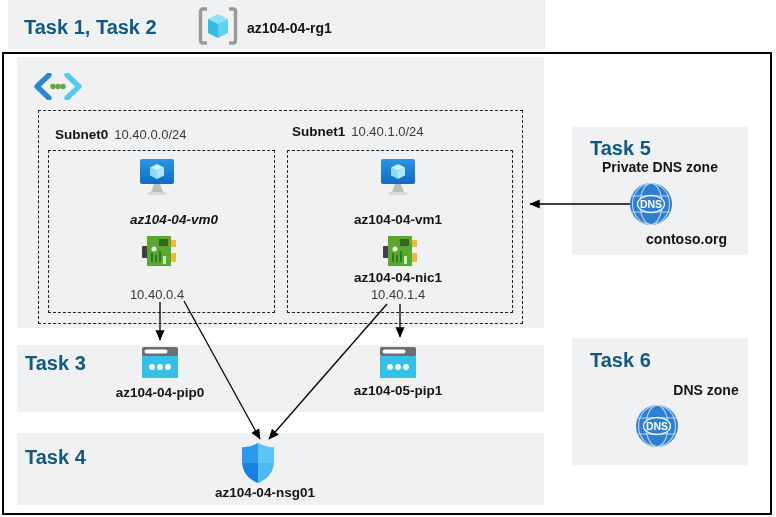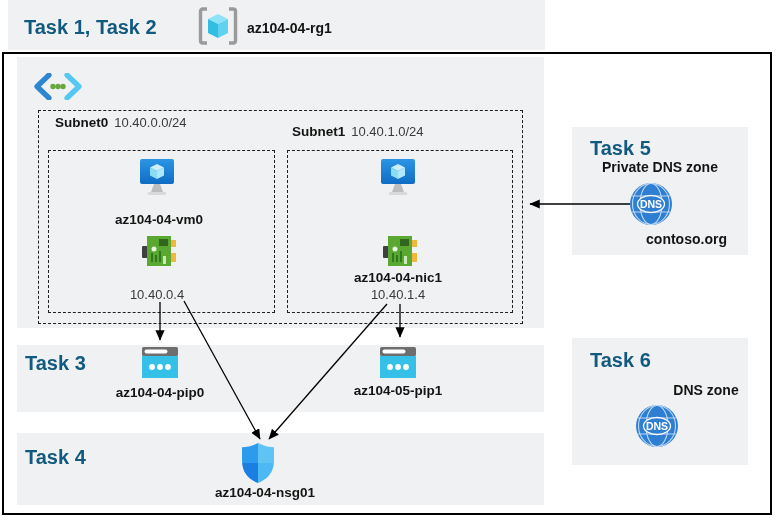--- a/index.html
+++ b/index.html
@@ -44,40 +44,40 @@
   <svg class="abs z2" style="left:34px;top:73px;" width="48" height="27" viewBox="0 0 48 27">
     <path d="M15 2 L3 13.5 L15 25" fill="none" stroke="#2e86d0" stroke-width="5.2" stroke-linecap="round" stroke-linejoin="round"></path>
     <path d="M33 2 L45 13.5 L33 25" fill="none" stroke="#54c8f0" stroke-width="5.2" stroke-linecap="round" stroke-linejoin="round"></path>
     <circle cx="19" cy="13.5" r="2.7" fill="#66a83d"></circle>
     <circle cx="24" cy="13.5" r="2.7" fill="#66a83d"></circle>
     <circle cx="29" cy="13.5" r="2.7" fill="#66a83d"></circle>
   </svg>
 
   <div class="dashed z2" style="left:38px;top:110px;width:485px;height:214px;"></div>
 
-  <div class="abs z3 resLabel" style="left:55px;top:115px;">
+  <div class="abs z3 resLabel" style="left:55px;top:127px;">
     <span>Subnet0</span><span class="cidr gap ip">10.40.0.0/24</span>
   </div>
   <div class="dashed z2" style="left:48px;top:150px;width:227px;height:163px;"></div>
 
   <svg class="abs z3" style="left:140px;top:159px;" width="34" height="42" viewBox="0 0 34 42">
     <defs>
         <linearGradient id="vmg0" x1="0" y1="0" x2="0" y2="1">
       <stop offset="0" stop-color="#2b95e4"></stop>
           <stop offset="1" stop-color="#0f6cc4"></stop>
         </linearGradient>
       </defs>
     <rect x="0" y="0" width="34" height="25" rx="2" fill="url(#vmg0)"></rect>
     <polygon points="17,5 24,8.5 17,12 10,8.5" fill="#cdeffc"></polygon>
     <polygon points="10,8.5 17,12 17,20 10,16.5" fill="#8adcf5"></polygon>
     <polygon points="24,8.5 17,12 17,20 24,16.5" fill="#aee8fa"></polygon>
     <polygon points="14,25 20,25 23,33 11,33" fill="#bdbdbd"></polygon>
     <rect x="8" y="33" width="18" height="3" rx="1" fill="#d9d9d9"></rect>
   </svg>
-  <div class="abs z3 resLabel center" style="left:59px;top:212px;width:200px;">az104-04-vm0</div>
+  <div class="abs z3 resLabel center" style="left:74px;top:212px;width:200px;font-style:italic;">az104-04-vm0</div>
 
   <svg class="abs z3" style="left:142px;top:236px;" width="34" height="30" viewBox="0 0 34 30">
     <rect x="0" y="10" width="6" height="12" rx="1" fill="#404040"></rect>
     <rect x="5" y="0" width="24" height="30" fill="#5aa732"></rect>
     <rect x="17" y="3" width="9" height="7" fill="#31661c"></rect>
     <circle cx="12" cy="13" r="2.5" fill="#e9f6e0"></circle>
     <rect x="9" y="17" width="2" height="9" fill="#2f7a1e"></rect>
     <rect x="13" y="19" width="2" height="7" fill="#2f7a1e"></rect>
     <rect x="17" y="15" width="2" height="11" fill="#2f7a1e"></rect>
     <rect x="21" y="20" width="3" height="8" fill="#cde8b8"></rect>
@@ -92,20 +92,21 @@
   <div class="dashed z2" style="left:287px;top:150px;width:226px;height:163px;"></div>
 
   <svg class="abs z3" style="left:381px;top:159px;" width="34" height="42" viewBox="0 0 34 42">
     <rect x="0" y="0" width="34" height="25" rx="2" fill="url(#vmg0)"></rect>
     <polygon points="17,5 24,8.5 17,12 10,8.5" fill="#cdeffc"></polygon>
     <polygon points="10,8.5 17,12 17,20 10,16.5" fill="#8adcf5"></polygon>
     <polygon points="24,8.5 17,12 17,20 24,16.5" fill="#aee8fa"></polygon>
     <polygon points="14,25 20,25 23,33 11,33" fill="#bdbdbd"></polygon>
     <rect x="8" y="33" width="18" height="3" rx="1" fill="#d9d9d9"></rect>
   </svg>
+  <div class="abs z3 resLabel center" style="left:298px;top:212px;width:200px;">az104-04-vm1</div>
 
   <svg class="abs z3" style="left:383px;top:236px;" width="34" height="30" viewBox="0 0 34 30">
     <rect x="0" y="10" width="6" height="12" rx="1" fill="#404040"></rect>
     <rect x="5" y="0" width="24" height="30" fill="#5aa732"></rect>
     <rect x="17" y="3" width="9" height="7" fill="#31661c"></rect>
     <circle cx="12" cy="13" r="2.5" fill="#e9f6e0"></circle>
     <rect x="9" y="17" width="2" height="9" fill="#2f7a1e"></rect>
     <rect x="13" y="19" width="2" height="7" fill="#2f7a1e"></rect>
     <rect x="17" y="15" width="2" height="11" fill="#2f7a1e"></rect>
     <rect x="21" y="20" width="3" height="8" fill="#cde8b8"></rect>

